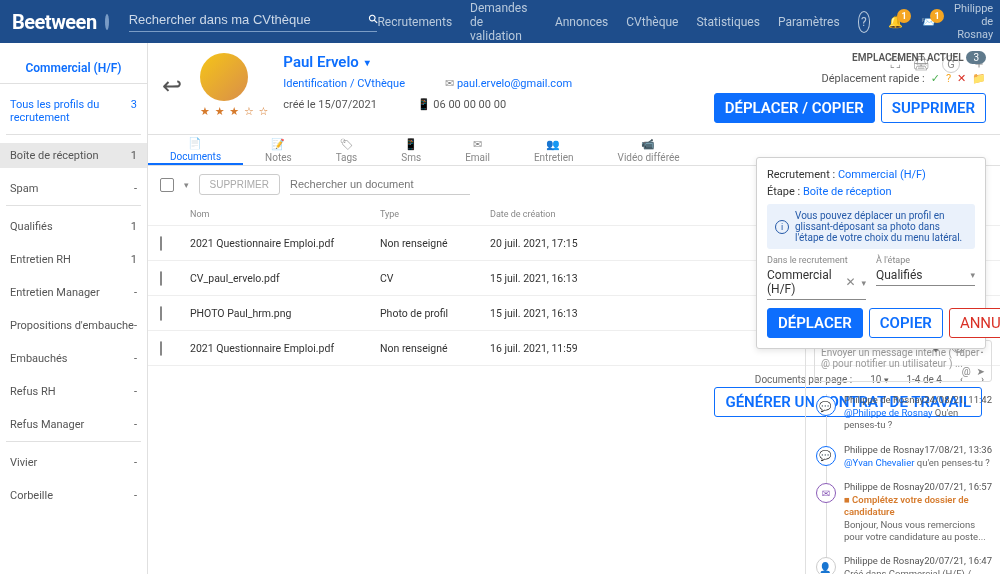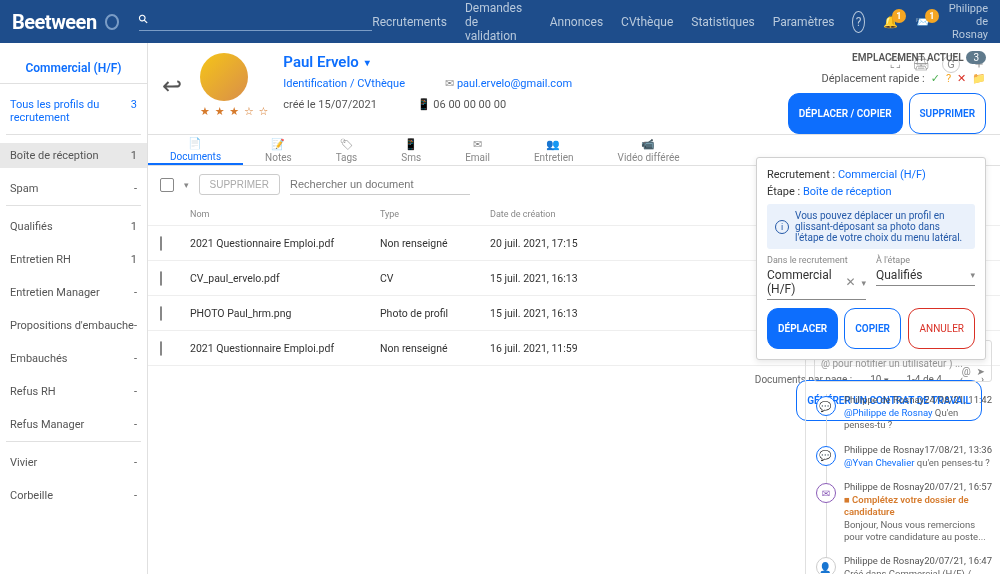--- a/index.html
+++ b/index.html
@@ -32,21 +32,21 @@
 .profile-sub { display: flex; gap: 40px; margin-top: 6px; font-size: 11px; color: #555; text-align: right; }
 .profile-sub .link { color: #0d6efd; }
 .profile-sub2 { display: flex; gap: 40px; margin-top: 8px; font-size: 11px; color: #555; }
 .header-actions { margin-left: auto; display: flex; gap: 12px; font-size: 14px; color: #888; align-items: flex-start; padding-top: 2px; }
 .header-actions span { cursor: pointer; }
 .emplacement { position: absolute; top: 8px; right: 14px; text-align: right; font-size: 11px; }
 .emplacement-badge { background: #5f7a8c; color: #fff; border-radius: 10px; padding: 1px 7px; font-size: 10px; }
 .quick-move { margin-top: 8px; color: #555; display: flex; align-items: flex-end; gap: 6px; justify-content: flex-end; }
 .quick-move .red { color: #d93025; }
 .btns-row { display: flex; gap: 6px; justify-content: flex-end; margin-top: 8px; }
-.btn { border-radius: 11px; padding: 14px 10px; font-size: 10px; font-weight: 600; cursor: pointer; border: 1px solid; }
+.btn { border-radius: 3px; padding: 5px 10px; font-size: 15px; font-weight: 600; cursor: pointer; border: 1px solid; }
 .btn-primary { background: #0d6efd; color: #fff; border-color: #0d6efd; }
 .btn-outline { background: #fff; color: #0d6efd; border-color: #0d6efd; }
 .btn-outline-red { background: #fff; color: #d93025; border-color: #d93025; font-weight: normal; }
 .tabs { display: flex; border-top: 1px solid #e0e0e0; border-bottom: 1px solid #e0e0e0; height: 32px; margin-top: 6px; }
 .tab { flex: 0 0 auto; padding: 0 22px; text-align: center; display: flex; flex-direction: column; align-items: center; justify-content: center; font-size: 10px; color: #888; cursor: pointer; gap: 1px; }
 .tab.active { color: #0d6efd; border-bottom: 2px solid #0d6efd; }
 .tab-icon { font-size: 11px; }
 .docs-toolbar { display: flex; align-items: center; padding: 8px 12px; gap: 10px; }
 .checkbox { width: 14px; height: 14px; border: 1.5px solid #888; border-radius: 2px; cursor: pointer; }
 .btn-supprimer { border: 1px solid #ccc; color: #aaa; background: #fff; padding: 4px 10px; font-size: 10px; border-radius: 3px; }
@@ -85,20 +85,21 @@
 .tl-body .mention { color: #0d6efd; }
 .tl-body .task { color: #d67b2d; font-weight: 600; }
 </style>
 </head>
 <body>
 
 <div class="topbar">
   <span class="logo">Beetween</span>
   <span class="logo-circle"></span>
   <div class="search-wrap">
+    <input class="search-input" placeholder="Rechercher dans ma CVthèque" style="">
     <span style="transform:rotate(-45deg)">⚲</span>
   </div>
   <div class="nav">
     <span class="nav-item">Recrutements</span>
     <span class="nav-item">Demandes de validation</span>
     <span class="nav-item">Annonces</span>
     <span class="nav-item">CVthèque</span>
     <span class="nav-item">Statistiques</span>
     <span class="nav-item">Paramètres</span>
     <span class="icon-circle">?</span>

